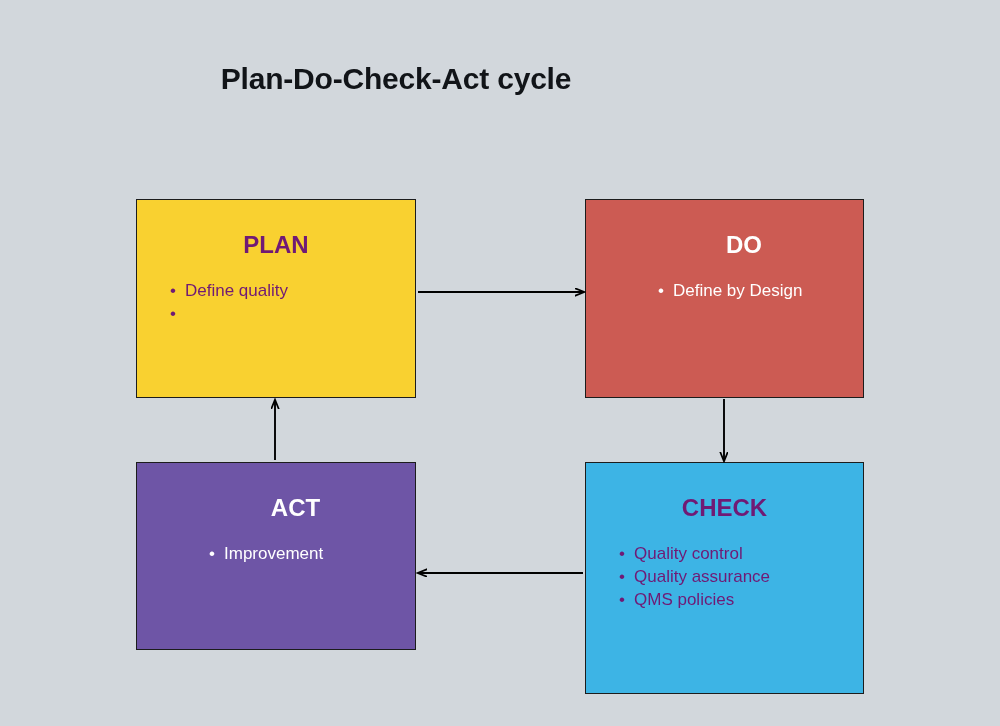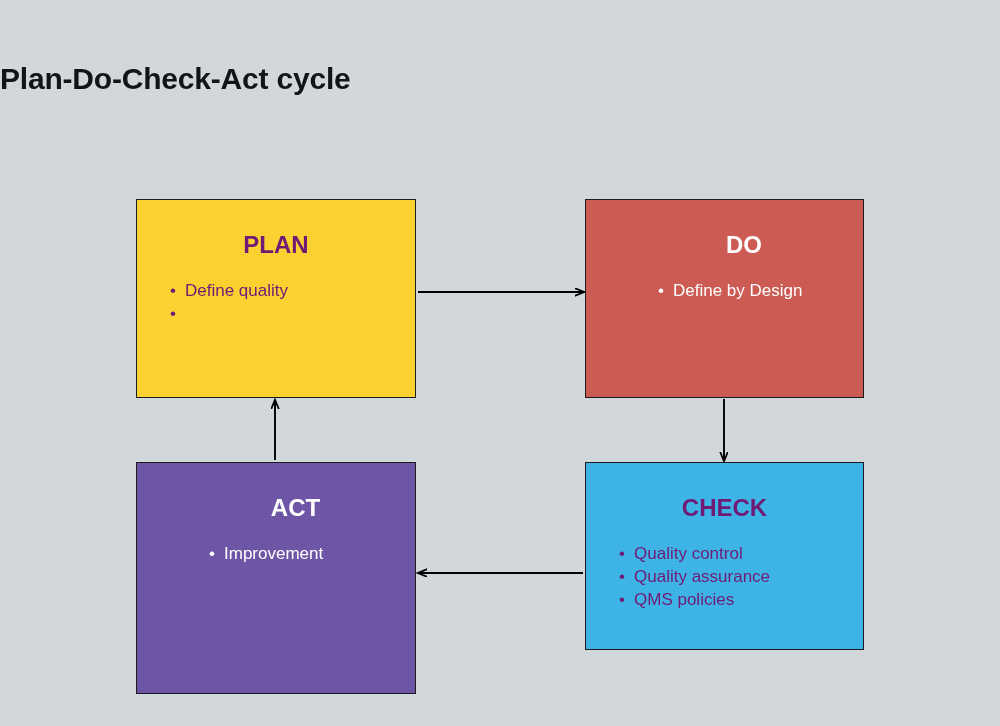--- a/index.html
+++ b/index.html
@@ -16,21 +16,21 @@
   #canvas {
     position: relative;
     width: 1000px;
     height: 726px;
   }
   #diagram-title {
     position: absolute;
     left: 0;
     top: 62px;
     width: 792px;
-    text-align: left;
+    text-align: center;
     font-size: 30px;
     font-weight: bold;
     color: #111418;
     letter-spacing: -0.2px;
   }
   .node {
     position: absolute;
     box-sizing: border-box;
     border: 1.5px solid #1c1c1c;
     padding: 0;
@@ -60,22 +60,22 @@
     left: 33px;
     top: 0;
     line-height: 23px;
   }
   
   .theme-dark { color: #701a75; }
   .theme-light { color: #ffffff; padding-left: 39px; }
 
   #node-plan  { left: 136px; top: 199px; width: 280px; height: 199px; background: #f9d130; }
   #node-do    { left: 585px; top: 199px; width: 279px; height: 199px; background: #cc5b53; }
-  #node-act   { left: 136px; top: 462px; width: 280px; height: 232px; background: #6e55a6; }
-  #node-check { left: 585px; top: 462px; width: 279px; height: 188px; background: #3db4e5; }
+  #node-act   { left: 136px; top: 462px; width: 280px; height: 188px; background: #6e55a6; }
+  #node-check { left: 585px; top: 462px; width: 279px; height: 232px; background: #3db4e5; }
 
   #arrows {
     position: absolute;
     left: 0;
     top: 0;
     width: 1000px;
     height: 726px;
     pointer-events: none;
   }
 </style>

